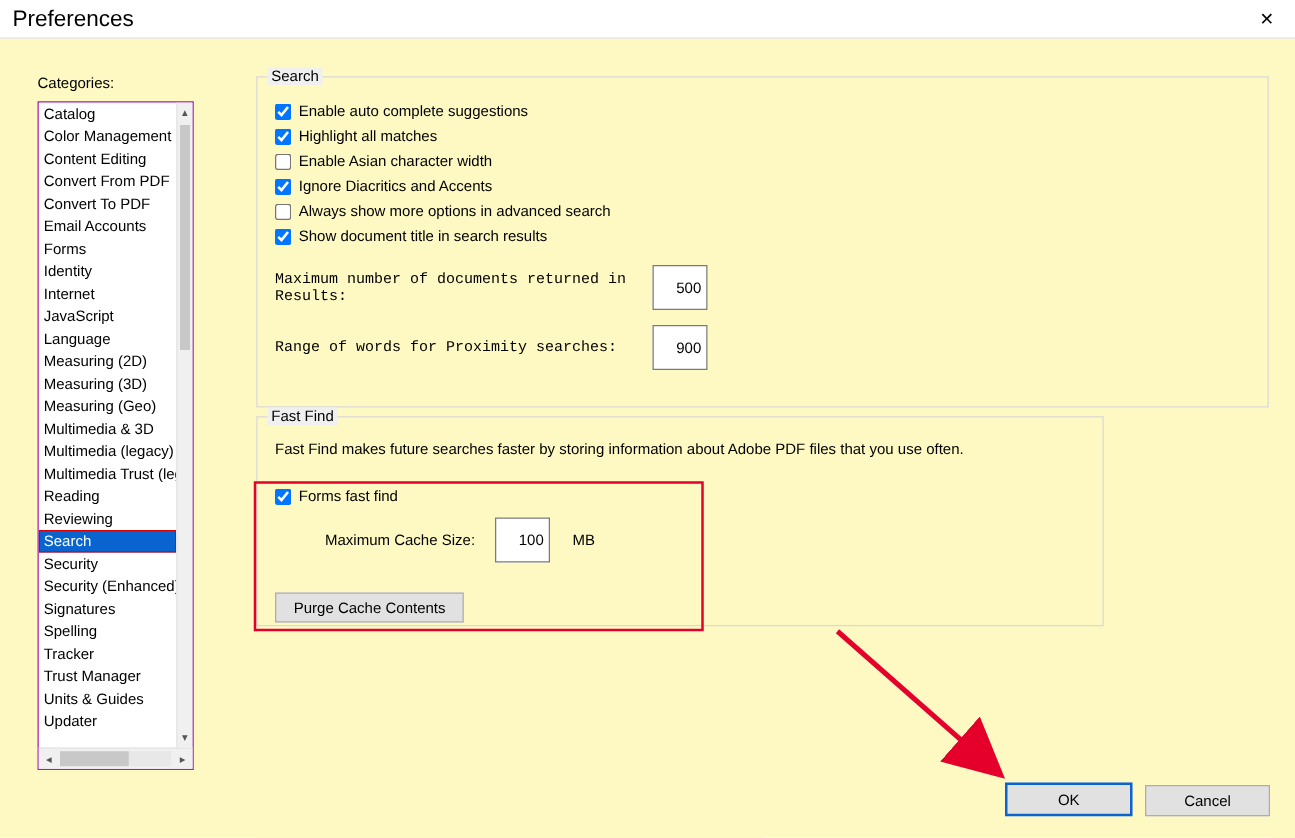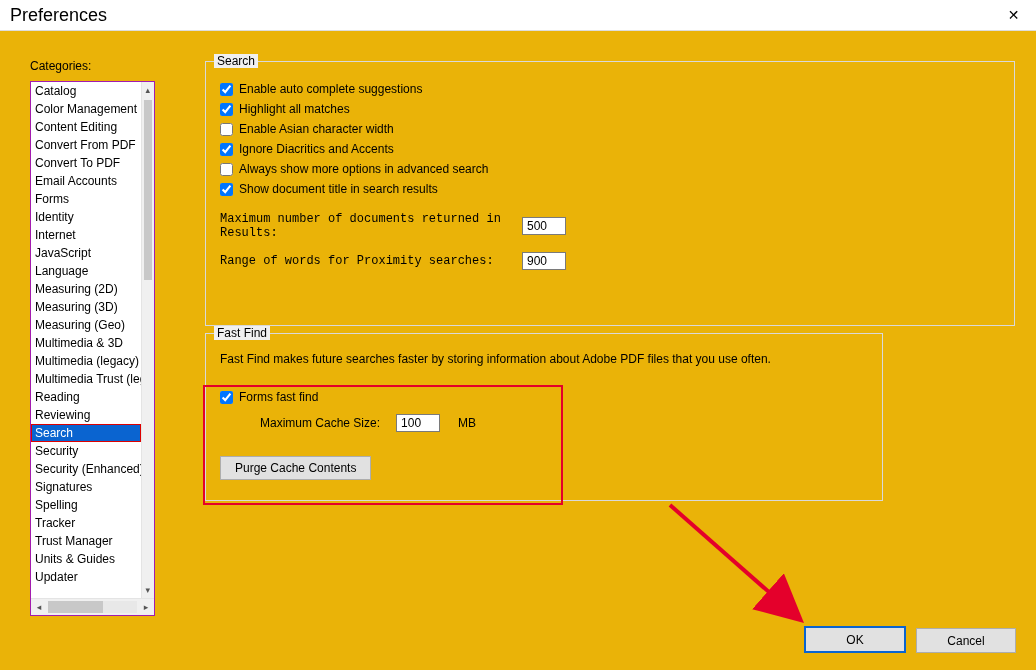--- a/index.html
+++ b/index.html
@@ -28,21 +28,21 @@
     width: 45px;
     height: 30px;
     display: flex;
     align-items: center;
     justify-content: center;
     font-size: 14px;
   }
   .body {
     position: relative;
     height: 640px;
-    background: #eab308;
+    background: #fef9c3;
   }
 
   
   .categories-label {
     position: absolute;
     left: 30px;
     top: 28px;
   }
   .categories-wrap {
     position: absolute;
@@ -172,24 +172,25 @@
   .row.first { margin-top: 10px; }
   input[type=checkbox] {
     width: 13px;
     height: 13px;
     margin: 0;
   }
   .num-input {
     width: 44px;
     height: 18px;
     border: 1px solid #7a7a7a;
-    padding: 0 4px;
+    padding: 17px 4px;
     font: inherit;
     background: #fff;
     box-sizing: border-box;
+    text-align: right;
   }
   .spacer-small { display:inline-block; width:4px; }
   .field-row {
     display:flex;
     align-items:center;
     margin-top:12px;
   }
   .field-row label { margin-right:10px;font-family:Liberation Mono, monospace; }
   .purge-btn {
     margin-top: 18px;

